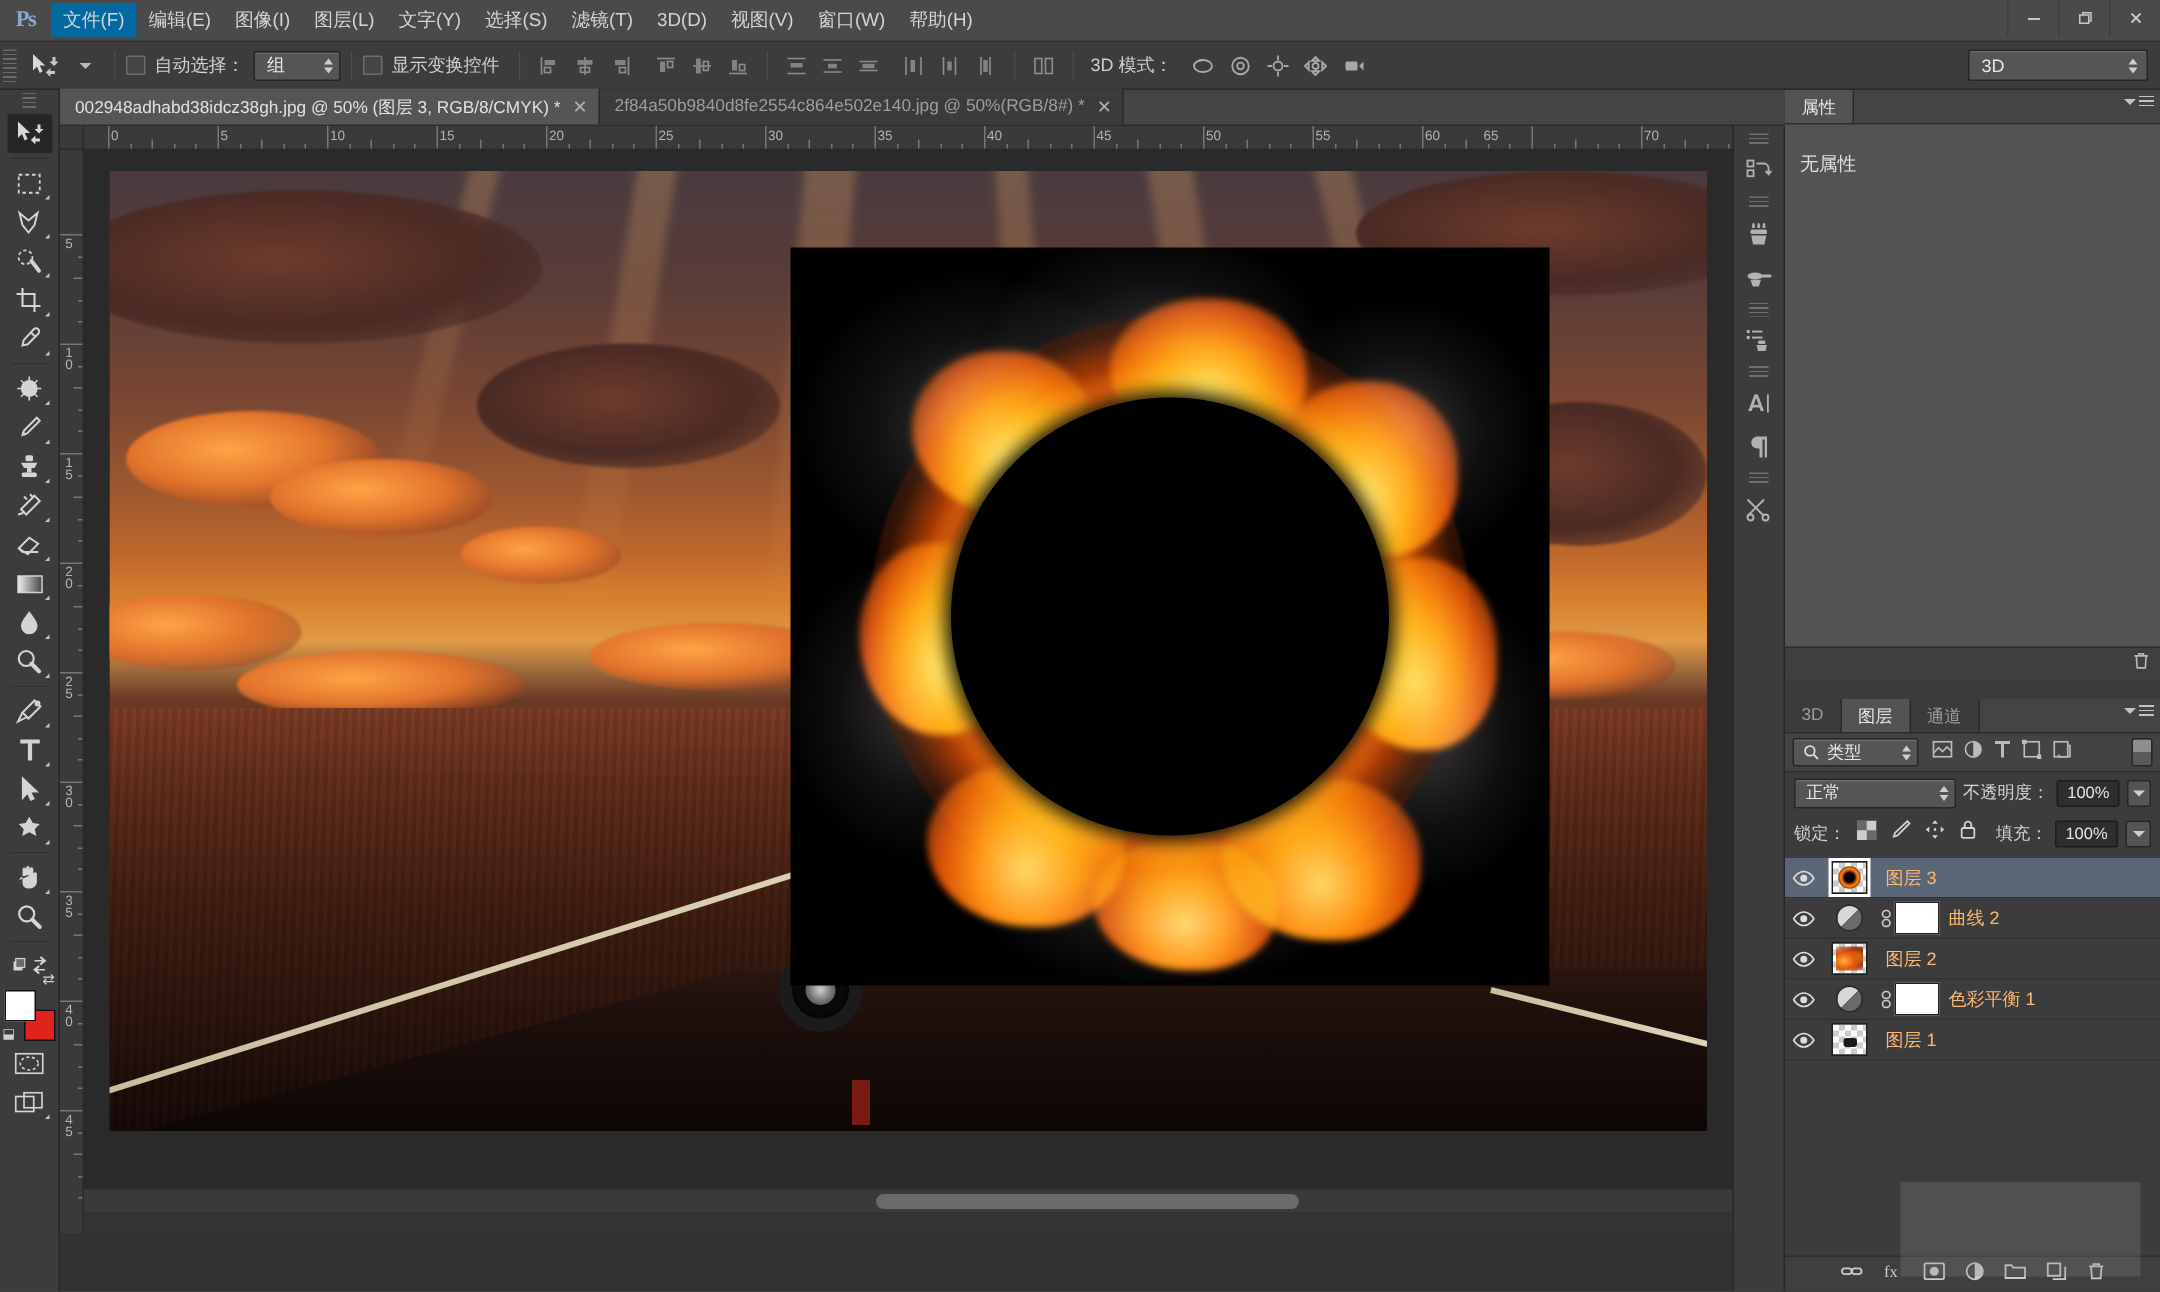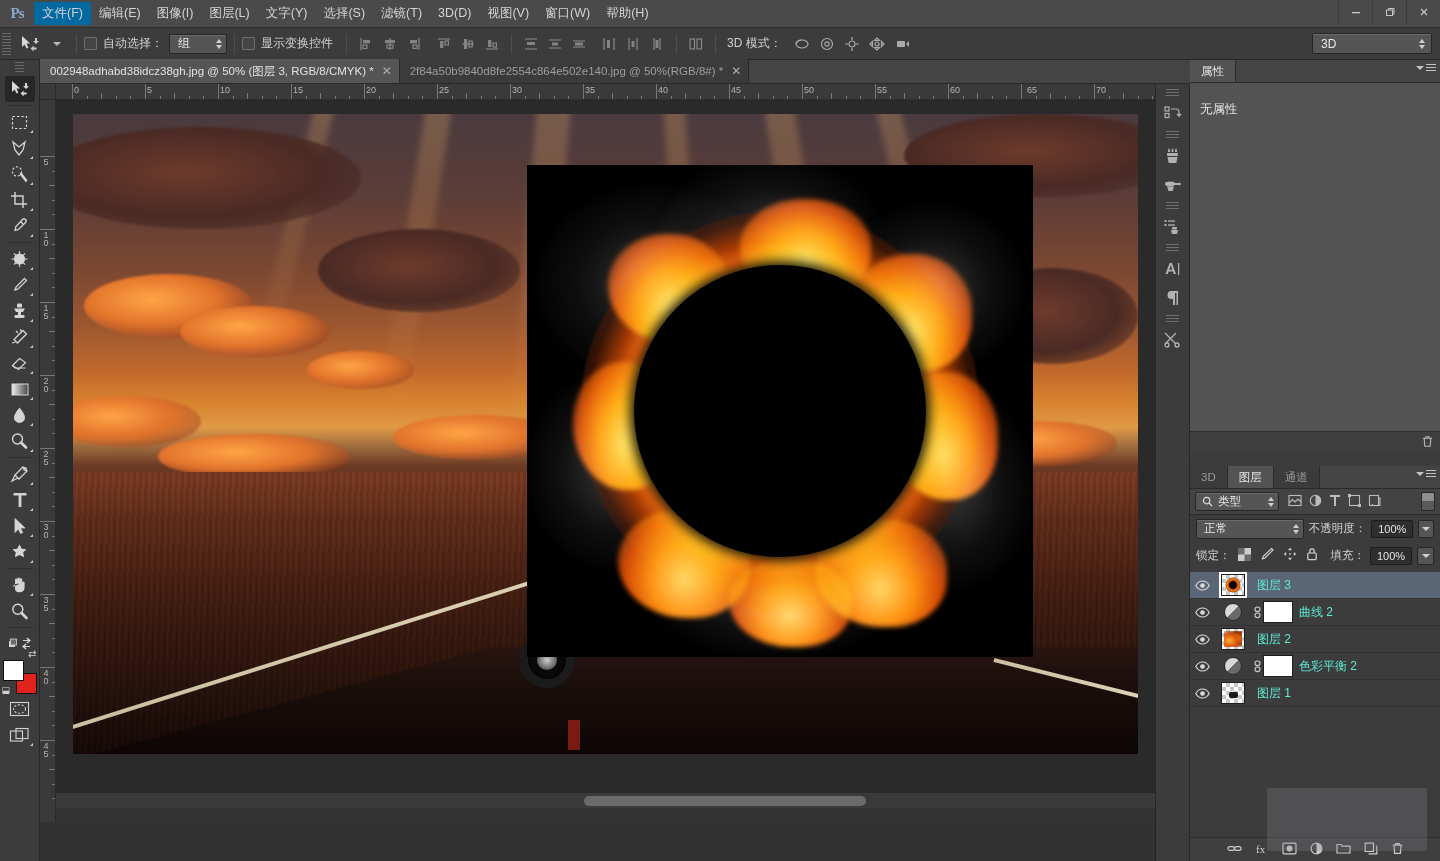--- a/index.html
+++ b/index.html
@@ -373,21 +373,21 @@
     position: relative; overflow: hidden;
   }
   .thumb-box.framed { outline: 2px solid #ffffff; outline-offset: 0px; }
   .thumb-circle {
     width: 18px; height: 18px; border-radius: 50%;
     background: linear-gradient(135deg, #d8d8d8 0 50%, #6a6a6a 50% 100%);
     border: 1px solid #2a2a2a;
   }
   .mask-box { width: 30px; height: 22px; background: #ffffff; border: 1px solid #1e1e1e; }
   .link-ic { width: 12px; display: flex; align-items: center; justify-content: center; }
-  .layer-name { font-size: 12px; color: #5eead4; padding-left: 6px; white-space: nowrap; }
+  .layer-name { font-size: 12px; color: #fdba74; padding-left: 6px; white-space: nowrap; }
   .layer-name.italic { font-style: italic; }
   .lock-badge { position: absolute; right: 8px; top: 50%; transform: translateY(-50%); opacity: .8; }
 
   .layers-footer {
     position: absolute; left: 0; right: 0; bottom: 0; height: 24px; background: #3f3f3f;
     border-top: 1px solid #2d2d2d; display: flex; align-items: center; justify-content: center; gap: 13px;
   }
   .overlay-box {
     position: absolute; left: 1267px; top: 788px; width: 160px; height: 63px;
     background: rgba(132,132,140,.28);
@@ -863,21 +863,21 @@
         <div class="rh-tick" style="left: 848.2px; height: 7px; top: 9px;"></div>
         <div class="rh-tick" style="left: 862.8px; height: 4px; top: 12px;"></div>
         <div class="rh-tick" style="left: 877.4px; height: 4px; top: 12px;"></div>
         <div class="rh-tick" style="left: 892px; height: 16px;"></div>
         <div class="rh-lbl" style="left: 892px;">60</div>
         <div class="rh-tick" style="left: 906.6px; height: 4px; top: 12px;"></div>
         <div class="rh-tick" style="left: 921.2px; height: 7px; top: 9px;"></div>
         <div class="rh-tick" style="left: 935.8px; height: 4px; top: 12px;"></div>
         <div class="rh-tick" style="left: 950.4px; height: 4px; top: 12px;"></div>
         <div class="rh-tick" style="left: 965px; height: 16px;"></div>
-        <div class="rh-lbl" style="left: 969px;">65</div>
+        <div class="rh-lbl" style="left: 931px;">65</div>
         <div class="rh-tick" style="left: 979.6px; height: 4px; top: 12px;"></div>
         <div class="rh-tick" style="left: 994.2px; height: 7px; top: 9px;"></div>
         <div class="rh-tick" style="left: 1008.8px; height: 4px; top: 12px;"></div>
         <div class="rh-tick" style="left: 1023.4px; height: 4px; top: 12px;"></div>
         <div class="rh-tick" style="left: 1038px; height: 16px;"></div>
         <div class="rh-lbl" style="left: 1038px;">70</div>
         <div class="rh-tick" style="left: 1052.6px; height: 4px; top: 12px;"></div>
         <div class="rh-tick" style="left: 1067.2px; height: 7px; top: 9px;"></div>
         <div class="rh-tick" style="left: 1081.8px; height: 4px; top: 12px;"></div>
         <div class="rh-tick" style="left: 1096.4px; height: 4px; top: 12px;"></div>
@@ -1274,21 +1274,21 @@
           <span class="thumb-cell">
             <span class="thumb-circle"></span>
           </span>
           <span class="link-ic">
             <svg width="9" height="13" viewBox="0 0 9 13" fill="none" stroke="#cccccc" stroke-width="1.1">
               <rect x="2" y="1" width="5" height="4.6" rx="2.3"></rect>
                 <rect x="2" y="7" width="5" height="4.6" rx="2.3"></rect>
               </svg>
           </span>
           <span class="mask-box"></span>
-          <span class="layer-name">色彩平衡 2</span>
+          <span class="layer-name">色彩平衡 1</span>
         </div>
 
         <div class="layer-row">
           <span class="eye-cell">
             <svg width="15" height="11" viewBox="0 0 15 11" fill="none" stroke="#dcdcdc" stroke-width="1.1">
               <path d="M.8 5.5S3.2 1 7.5 1s6.7 4.5 6.7 4.5-2.4 4.5-6.7 4.5S.8 5.5.8 5.5z"></path>
               <circle cx="7.5" cy="5.5" r="1.8" fill="#dcdcdc"></circle>
               </svg>
           </span>
           <span class="thumb-cell">

